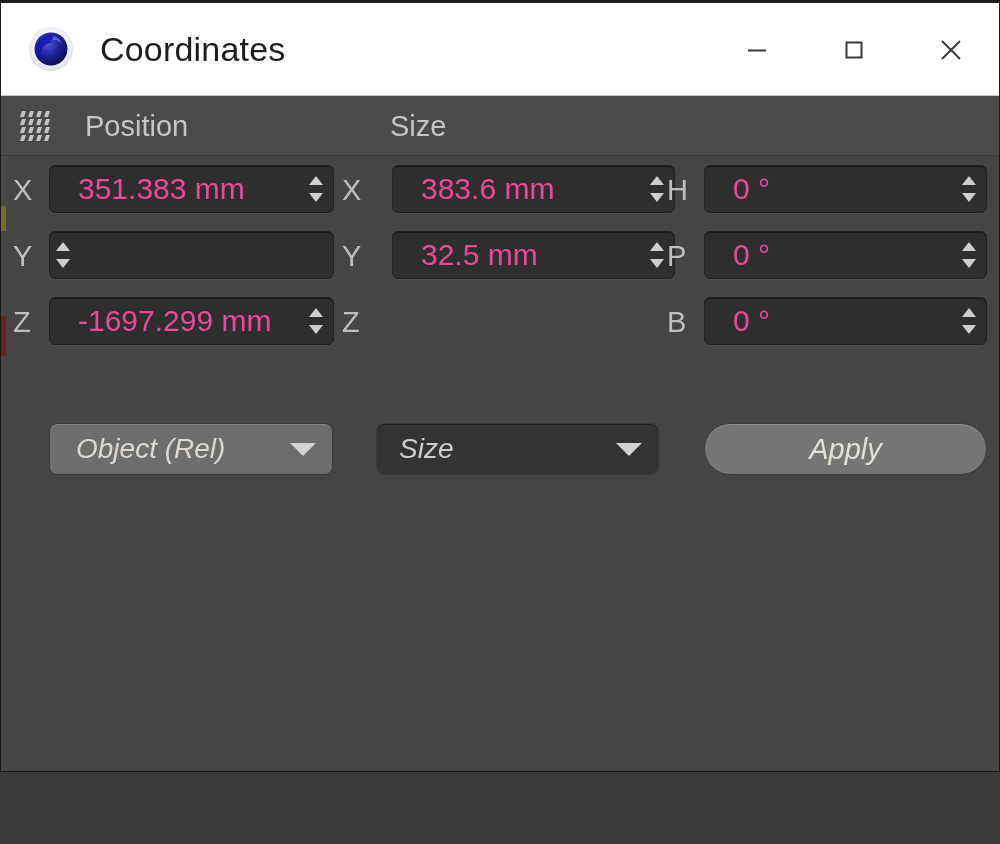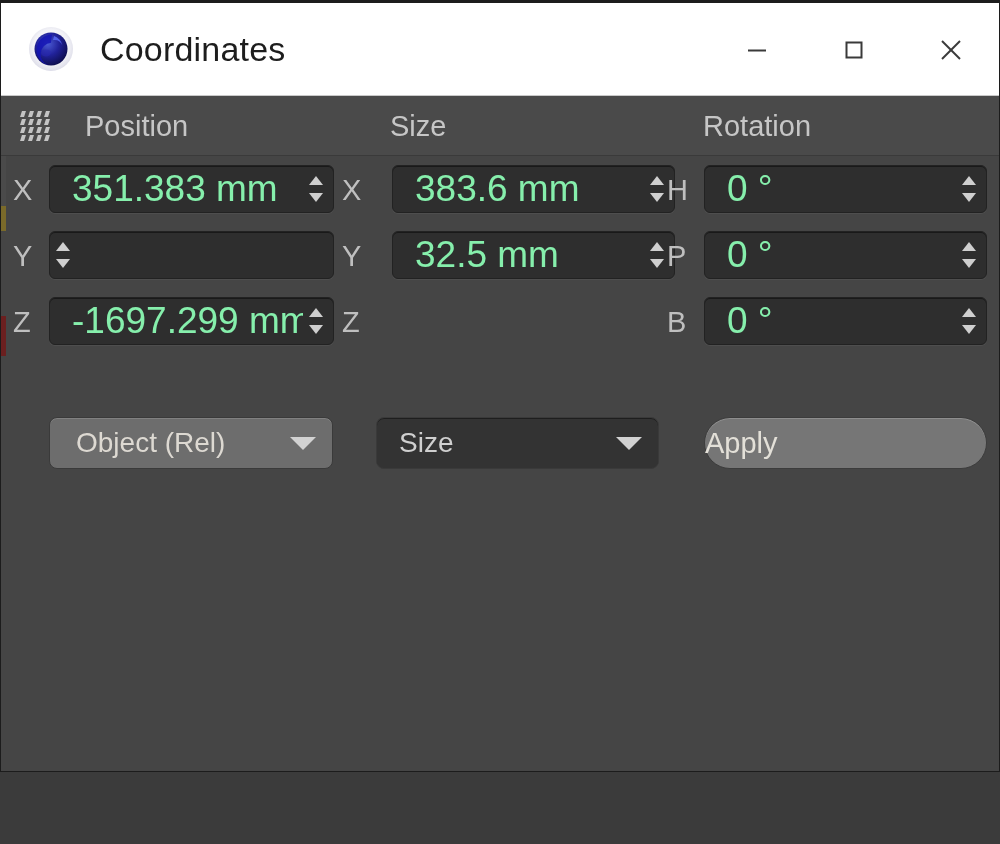--- a/index.html
+++ b/index.html
@@ -157,23 +157,23 @@
     background: #2e2e2e;
     border: 1px solid #222222;
     border-radius: 6px;
     box-shadow: inset 0 1px 0 rgba(0,0,0,.45), 0 1px 0 rgba(255,255,255,.05);
     display: flex;
     align-items: center;
     overflow: hidden;
   }
 
   .num-value {
-    font-size: 37px;
-    color: #86efac;
-    padding-left: 22px;
+    font-size: 30px;
+    color: #ec4899;
+    padding-left: 28px;
     white-space: nowrap;
     overflow: hidden;
     flex: 1 1 auto;
   }
 
   .spinner {
     flex: 0 0 auto;
     width: 24px;
     height: 100%;
     position: relative;
@@ -194,23 +194,24 @@
   .c1-fld { left: 48px; width: 285px; }
   .c2-lab { left: 341px; }
   .c2-fld { left: 375px; width: 283px; margin-left: 16px; }
   .c3-lab { left: 666px; }
   .c3-fld { left: 703px; width: 283px; }
 
   
   .controls {
     position: absolute;
     left: 0;
-    top: 252px;
+    top: 258px;
     width: 100%;
     height: 70px;
+    font-style: italic;
   }
 
   .dropdown {
     position: absolute;
     top: 9px;
     height: 52px;
     border-radius: 8px;
     display: flex;
     align-items: center;
     border: 1px solid #3a3a3a;
@@ -254,21 +255,21 @@
     left: 703px;
     top: 9px;
     width: 283px;
     height: 52px;
     border-radius: 26px;
     background: #767676;
     border: 1px solid #3c3c3c;
     box-shadow: inset 0 1px 0 rgba(255,255,255,.18);
     display: flex;
     align-items: center;
-    justify-content: flex-start;
+    justify-content: center;
     cursor: default;
   }
   .apply-label {
     font-size: 29px;
     color: #e3e0d8;
     white-space: nowrap;
   }
 
   
   .bottom-sliver {
@@ -356,21 +357,20 @@
           <i style="left:8px;  top:16px;"></i>
         <i style="left:16px; top:16px;"></i>
           <i style="left:24px; top:16px;"></i>
         <i style="left:0px;  top:24px;"></i>
           <i style="left:8px;  top:24px;"></i>
         <i style="left:16px; top:24px;"></i>
           <i style="left:24px; top:24px;"></i>
       </div>
       <div class="col-head pos">Position</div>
       <div class="col-head siz">Size</div>
-      <div class="col-head rot">Rotation</div>
     </div>
 
     <div class="fields">
 
       <div class="field-row">
         <div class="axis-label c1-lab">X</div>
         <div class="num-field c1-fld">
           <div class="num-value">351.383 mm</div>
           <div class="spinner">
             <div class="up"></div>

